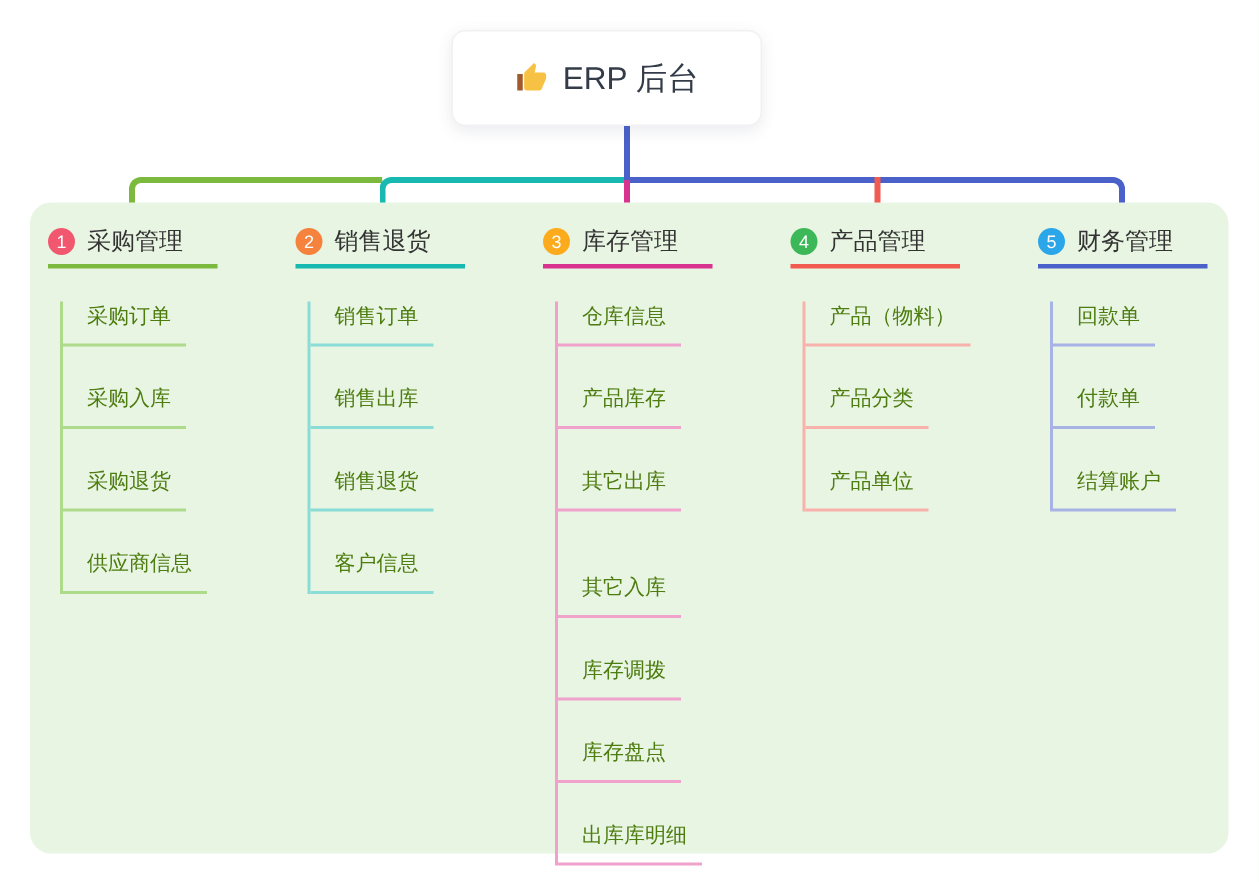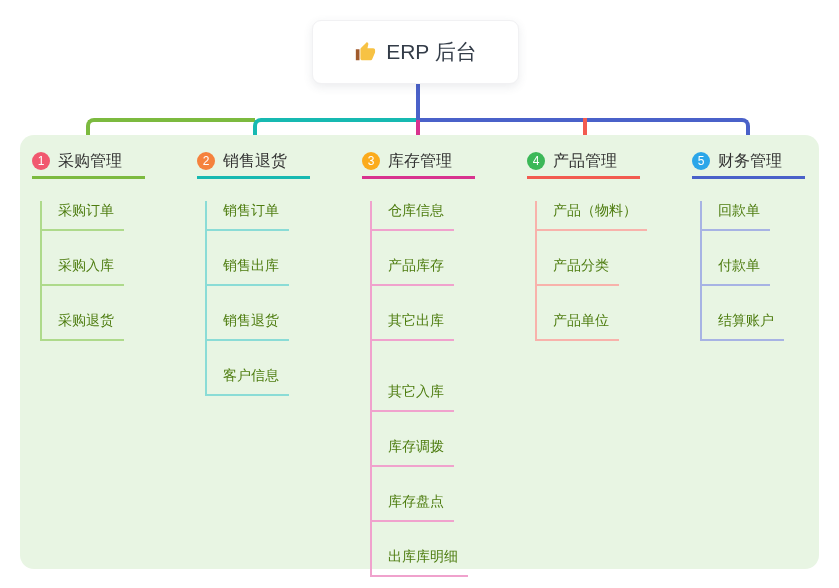--- a/index.html
+++ b/index.html
@@ -5,21 +5,21 @@
   html,body { margin:0; padding:0; background:#ffffff; }
   .stage {
     position:relative; width:839px; height:588px;
     background:#ffffff; overflow:hidden;
     font-family:"Liberation Sans","DejaVu Sans",sans-serif;
     color:#333333;
   }
 
   
   .root-node {
-    position:absolute; left:312px; top:20px; width:207px; height:64px;
+    position:absolute; left:301px; top:20px; width:207px; height:64px;
     background:#ffffff; border:1px solid #f1f1f3; border-radius:9px;
     box-shadow:0 3px 10px rgba(60,70,90,0.10);
     display:flex; align-items:center; justify-content:center; gap:10px;
     font-size:21px; font-weight:500; color:#333c48; box-sizing:border-box;
     cursor:pointer;
   }
   .root-node svg { display:block; }
 
   
   .conn { position:absolute; box-sizing:border-box; }
@@ -88,20 +88,21 @@
   <div id="branches">
       <div class="branch" style="left: 32px;">
         <div class="branch-heading" style="border-bottom-color: rgb(124, 186, 63);">
           <span class="badge" style="background: rgb(241, 88, 111);">1</span>
           <span>采购管理</span>
         </div>
         <ul style="border-left-color: rgb(174, 218, 139);">
           <li style="border-bottom-color: rgb(174, 218, 139);">采购订单</li>
           <li style="border-bottom-color: rgb(174, 218, 139);">采购入库</li>
           <li style="border-bottom-color: rgb(174, 218, 139);">采购退货</li>
+          <li style="border-bottom-color: rgb(174, 218, 139);">供应商信息</li>
         </ul>
       </div>
       <div class="branch" style="left: 197px;">
         <div class="branch-heading" style="border-bottom-color: rgb(23, 185, 177);">
           <span class="badge" style="background: rgb(245, 130, 61);">2</span>
           <span>销售退货</span>
         </div>
         <ul style="border-left-color: rgb(138, 220, 214);">
           <li style="border-bottom-color: rgb(138, 220, 214); margin-top: 22px;">销售订单</li>
           <li style="border-bottom-color: rgb(138, 220, 214);">销售出库</li>

